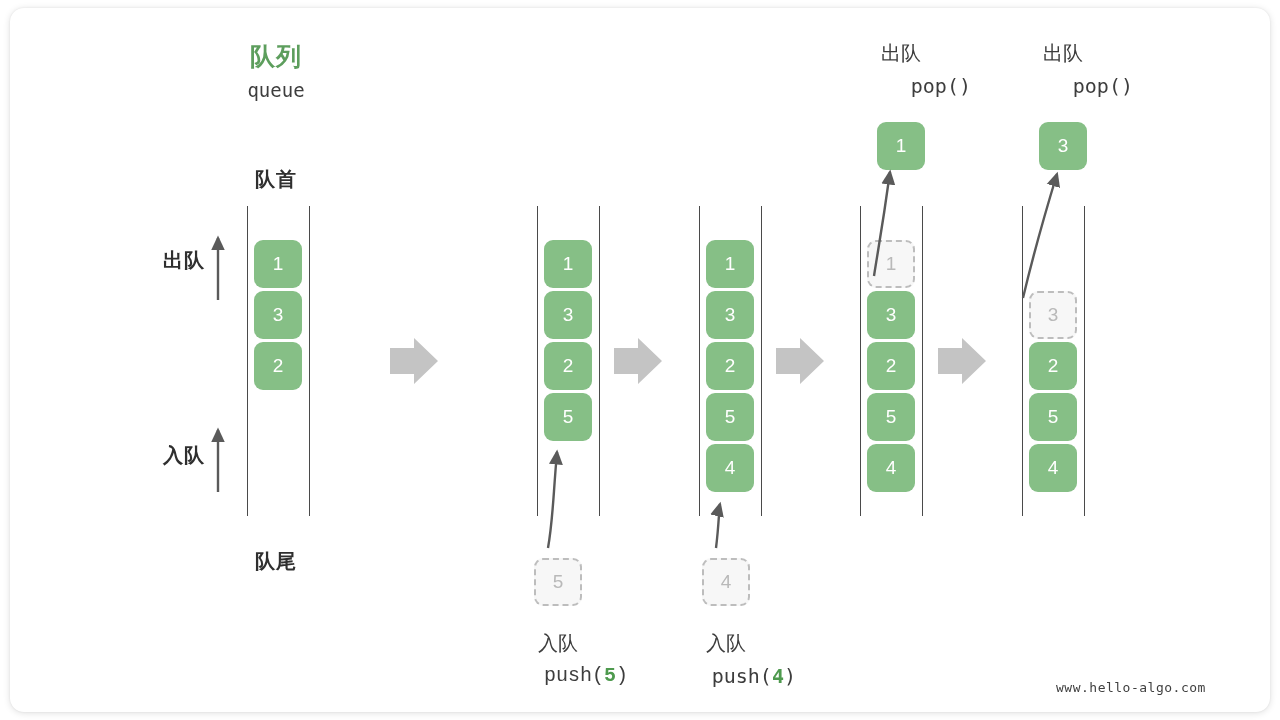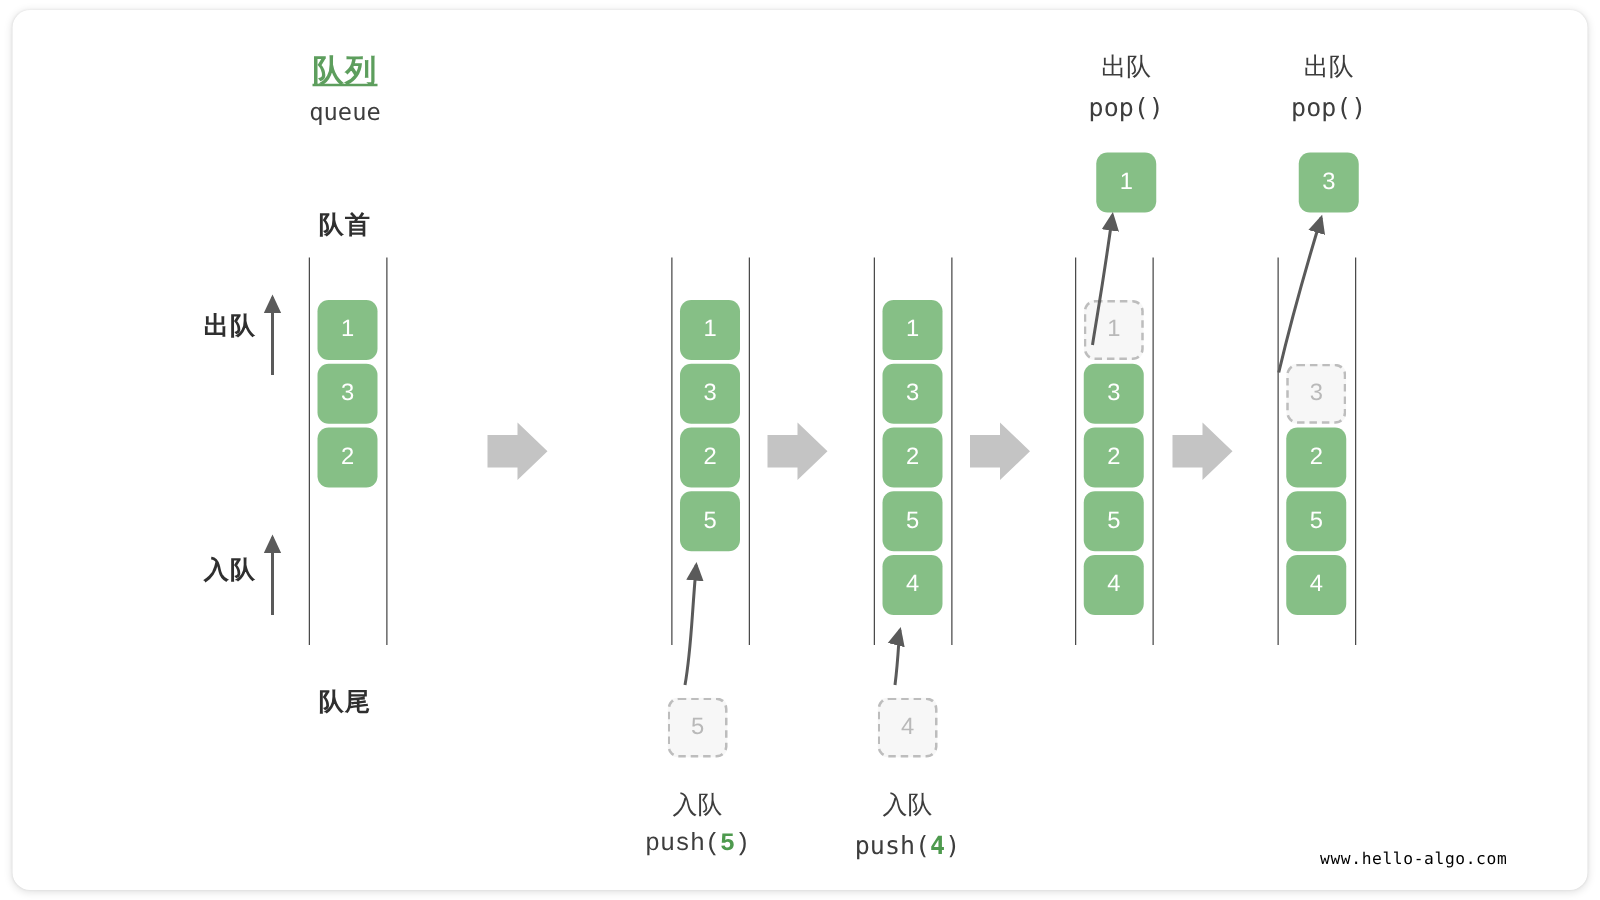--- a/index.html
+++ b/index.html
@@ -26,21 +26,20 @@
   .abs { position: absolute; }
 
   
   .title-cn {
     font-family: "Liberation Sans", sans-serif;
     font-weight: bold;
     font-size: 25px;
     color: #5d9e5d;
     text-align: center;
     letter-spacing: 1px;
-    text-decoration: underline;
   }
   .title-mono {
     font-family: "DejaVu Sans Mono", monospace;
     font-size: 19px;
     color: #3d3d3d;
     text-align: center;
   }
   .label-bold {
     font-family: "Liberation Sans", sans-serif;
     font-weight: bold;
@@ -52,28 +51,28 @@
   .op-cn {
     font-family: "Liberation Sans", sans-serif;
     font-size: 20px;
     color: #3d3d3d;
     text-align: center;
   }
   .op-mono {
     font-family: "DejaVu Sans Mono", monospace;
     font-size: 20px;
     color: #3d3d3d;
-    text-align: center;
+    text-align: right;
     white-space: pre;
   }
   .op-mono .arg { color: #4e9a4e; font-weight: bold; }
   .watermark {
     font-family: "DejaVu Sans Mono", monospace;
     font-size: 13px;
-    color: #000000;
+    color: #404040;
     letter-spacing: 0.5px;
   }
 
   
   .cell {
     width: 48px;
     height: 48px;
     border-radius: 9px;
     background: #86bf86;
     color: #ffffff;

